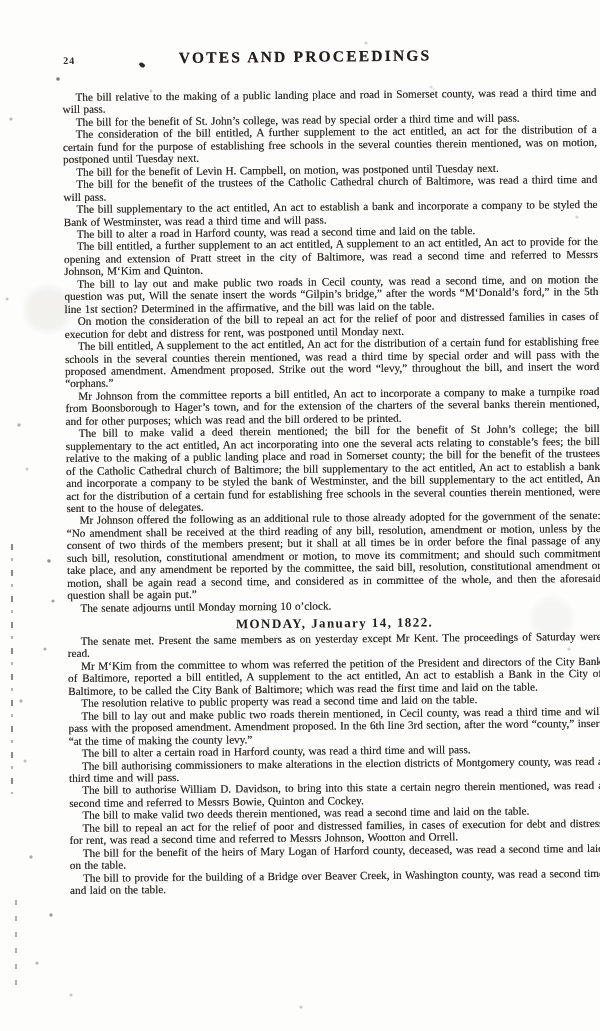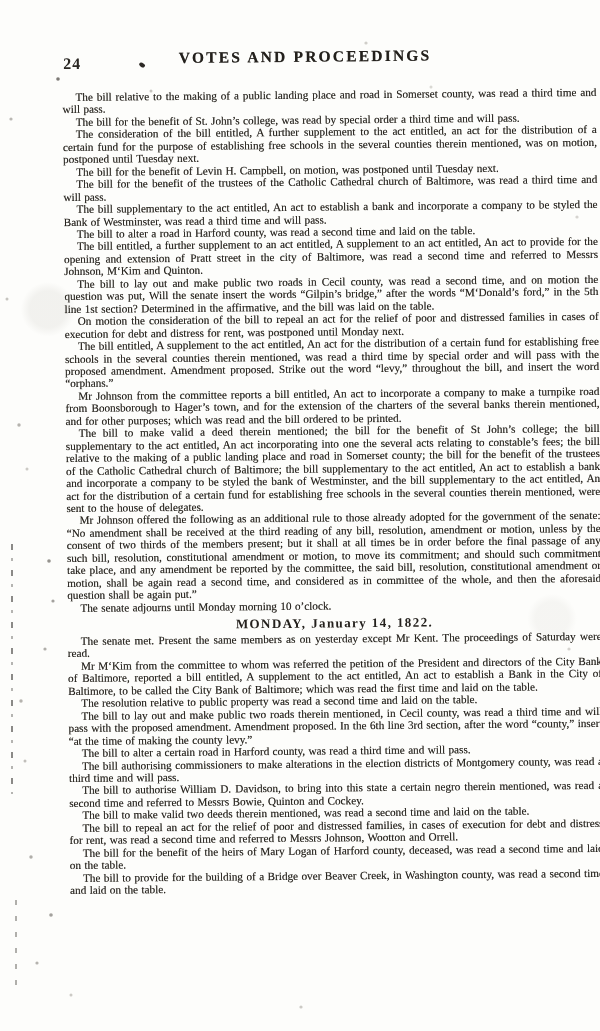--- a/index.html
+++ b/index.html
@@ -26,21 +26,21 @@
     left: 62px;
     top: 50px;
     width: 534px;
     transform: rotate(-0.55deg);
     transform-origin: 0 0;
   }
   .masthead { position: relative; height: 26px; }
   .pagenum {
     position: absolute;
     left: 1px; top: 5px;
-    font-size: 16px;
+    font-size: 10px;
     font-weight: bold;
     letter-spacing: 1px;
     color: #2a2723;
   }
   .title {
     margin: 0;
     position: relative;
     left: -24px;
     text-align: center;
     font-size: 15.5px;

